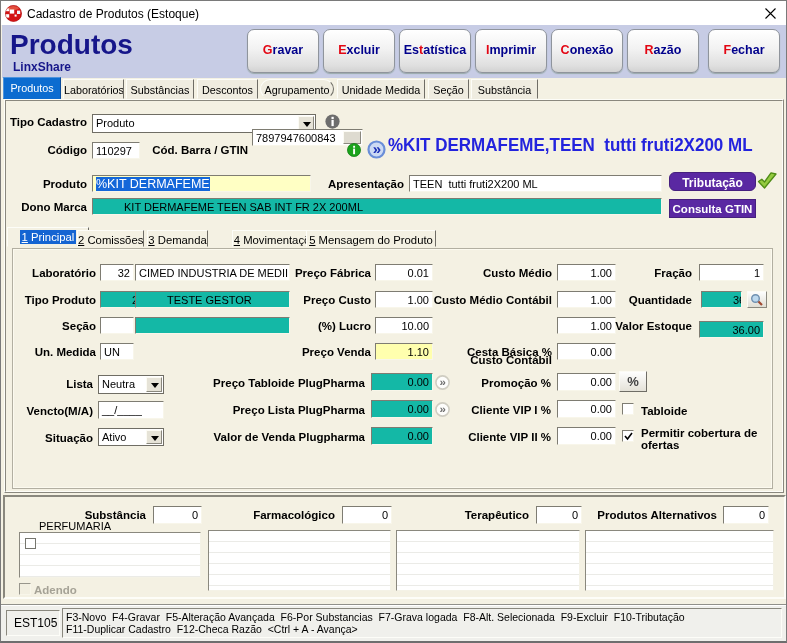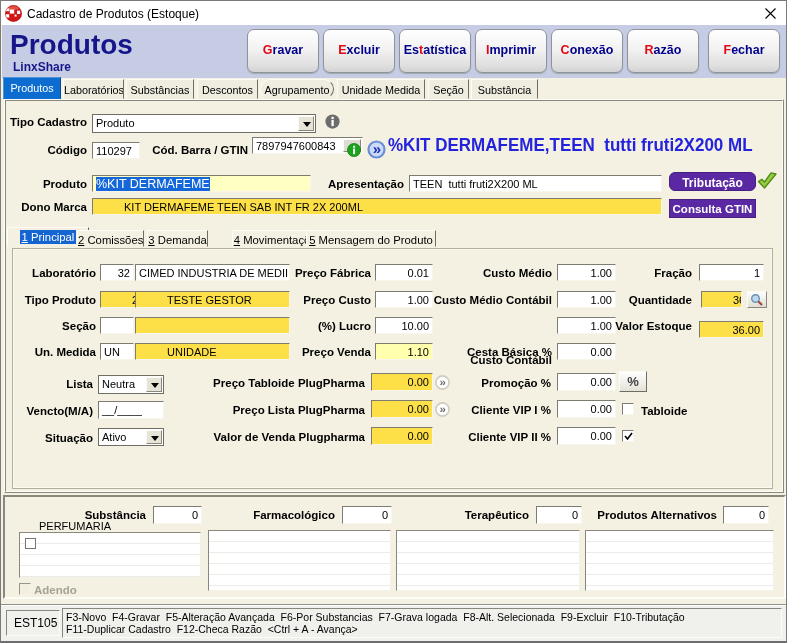--- a/index.html
+++ b/index.html
@@ -1,20 +1,20 @@
 <!DOCTYPE html>
 <html><head><meta charset="utf-8">
 <style>
 html,body{margin:0;padding:0;}
 #win{position:relative;width:787px;height:643px;background:#f4f1e3;font-family:"Liberation Sans",sans-serif;overflow:hidden;border:1px solid #7a7a7a;border-bottom:2px solid #6e6e6e;box-sizing:border-box;}
 .abs{position:absolute;}
 .lbl{position:absolute;font:bold 11.5px "Liberation Sans",sans-serif;color:#000;white-space:nowrap;}
 .f{position:absolute;box-sizing:border-box;background:#fff;border:1px solid;border-color:#7e7c72 #f8f6ea #f8f6ea #7e7c72;font:11px "Liberation Sans",sans-serif;color:#000;padding:2px 3px 0 3px;white-space:nowrap;overflow:hidden;}
 .fr{text-align:right;}
-.ro{background:#fde047;padding-left:31px;}
+.ro{background:#14b8a6;padding-left:31px;}
 .yel{background:#ffffc4;}
 .cb{position:absolute;width:12px;height:12px;background:#fff;border:1px solid;border-color:#7e7c72 #f8f6ea #f8f6ea #7e7c72;box-sizing:border-box;}
 .purp{position:absolute;background:#5a28a2;color:#fff;font:bold 12px "Liberation Sans",sans-serif;text-align:center;box-sizing:border-box;border:1px solid #46207e;}
 .btn{position:absolute;top:28px;width:70px;height:42px;border-radius:7px;border:1px solid #8f949c;background:linear-gradient(#ffffff,#f2f2f2 45%,#dfdfdf 85%,#d2d2d2);box-shadow:inset 0 1px 0 #fff, 0 1px 1px #9aa;font:bold 12.5px "Liberation Sans",sans-serif;color:#00008c;text-align:center;line-height:40px;}
 
 .red{color:#e30613;font-style:normal;}
 .tab1{position:absolute;top:78px;height:20px;background:#efece0;border:1px solid;border-color:#fdfdf8 #6f6d66 transparent #fdfdf8;box-sizing:border-box;font:10.8px "Liberation Sans",sans-serif;color:#000;text-align:center;padding-top:4px;white-space:nowrap;overflow:hidden;}
 .tab2{position:absolute;top:229px;height:17px;background:#f4f1e3;border:1px solid;border-color:#fdfdf8 #6f6d66 transparent #fdfdf8;box-sizing:border-box;font:11.3px "Liberation Sans",sans-serif;color:#000;text-align:center;padding-top:3px;white-space:nowrap;overflow:hidden;}
 .gridbox{position:absolute;background:#fff;border:1px solid;border-color:#8a887e #f4f2e6 #f4f2e6 #8a887e;box-sizing:border-box;background-image:repeating-linear-gradient(#fff 0px,#fff 10px,#ebebe7 10px,#ebebe7 11px);}
 u{text-decoration:underline;}
@@ -78,21 +78,21 @@
 </div>
 <svg class="abs" style="left:324px;top:113px;" width="15" height="15" viewBox="0 0 16 16">
       <circle cx="8" cy="8" r="7.6" fill="#6d6d6d"></circle>
       <rect x="6.9" y="3" width="2.4" height="2.4" fill="#fff"></rect>
       <rect x="6.9" y="6.3" width="2.4" height="6.6" fill="#fff"></rect>
     </svg>
 
 <div class="lbl" style="right:699px;top:143px;">Código</div>
 <div class="f" style="left:91px;top:141px;width:48px;height:17px;">110297</div>
 <div class="lbl" style="right:538px;top:143px;">Cód. Barra / GTIN</div>
-<div class="f" style="left:251px;top:136px;width:111px;height:17px;">7897947600843
+<div class="f" style="left:251px;top:128px;width:111px;height:17px;">7897947600843
   <span style="position:absolute;right:1px;top:1px;width:18px;height:13px;background:#dedbd0;border:1px solid;border-color:#fcfbf4 #8a887e #8a887e #fcfbf4;box-sizing:border-box;"></span>
 </div>
 <svg class="abs" style="left:346px;top:142px;" width="14" height="14" viewBox="0 0 16 16">
       <circle cx="8" cy="8" r="7.5" fill="#1ca31c" stroke="#0c7a10" stroke-width="0.8"></circle>
       <rect x="7" y="3.2" width="2.2" height="2.2" fill="#fff"></rect>
       <rect x="7" y="6.4" width="2.2" height="6.4" fill="#fff"></rect>
     </svg>
 <svg class="abs" style="left:366px;top:139px;" width="19" height="19" viewBox="0 0 19 19">
       <circle cx="9.5" cy="9.5" r="8" fill="#ccdaf4" stroke="#6a8ed8" stroke-width="2.2"></circle>
       <text x="9.8" y="14.3" font-family="Liberation Sans" font-size="15" font-weight="bold" fill="#1b2fb4" text-anchor="middle">»</text>
@@ -151,21 +151,20 @@
 <div class="f ro" style="left:134px;top:316px;width:155px;height:17px;"></div>
 <div class="lbl" style="right:415px;top:319px;">(%) Lucro</div>
 <div class="f fr" style="left:374px;top:316px;width:58px;height:17px;">10.00</div>
 <div class="lbl" style="right:234px;top:319px;margin-top:34px;">Custo Contábil</div>
 <div class="f fr" style="left:556px;top:316px;width:59px;height:17px;">1.00</div>
 <div class="lbl" style="right:94px;top:319px;">Valor Estoque</div>
 <div class="f fr ro" style="left:698px;top:320px;width:65px;height:17px;">36.00</div>
 
 <div class="lbl" style="right:690px;top:345px;">Un. Medida</div>
 <div class="f" style="left:99px;top:342px;width:34px;height:17px;">UN</div>
-<div class="f ro" style="left:134px;top:342px;width:155px;height:17px;">UNIDADE</div>
 <div class="lbl" style="right:415px;top:345px;">Preço Venda</div>
 <div class="f fr" style="left:374px;top:342px;width:58px;height:17px;background:#ffffae;">1.10</div>
 <div class="lbl" style="right:234px;top:345px;">Cesta Básica %</div>
 <div class="f fr" style="left:556px;top:342px;width:59px;height:17px;">0.00</div>
 
 <div class="lbl" style="right:693px;top:377px;">Lista</div>
 <div class="f" style="left:97px;top:374px;width:66px;height:19px;border-color:#6f6d64;">Neutra
   <span style="position:absolute;right:1px;top:1px;width:16px;height:15px;background:#e6e3d7;border:1px solid;border-color:#fcfbf4 #8a887e #8a887e #fcfbf4;box-sizing:border-box;">
         <span style="position:absolute;left:4px;top:5px;width:0;height:0;border:4px solid transparent;border-top:5px solid #000;"></span>
       </span>
@@ -200,20 +199,21 @@
       </span>
 </div>
 <div class="lbl" style="right:421px;top:430px;">Valor de Venda Plugpharma</div>
 <div class="f fr ro" style="left:370px;top:426px;width:62px;height:18px;">0.00</div>
 <div class="lbl" style="right:235px;top:430px;">Cliente VIP II %</div>
 <div class="f fr" style="left:556px;top:426px;width:59px;height:18px;">0.00</div>
 <div class="cb" style="left:621px;top:429px;"></div>
 <svg class="abs" style="left:622px;top:430px;" width="11" height="11" viewBox="0 0 11 11">
       <path d="M2 5 L4.5 8 L9 2" fill="none" stroke="#000" stroke-width="1.6"></path>
     </svg>
+<div class="lbl" style="left:640px;top:426px;">Permitir cobertura de<br>ofertas</div>
 
 <div class="abs" style="left:2px;top:494px;width:783px;height:104px;border:1px solid;border-color:#8a887e #fdfdf8 #fdfdf8 #8a887e;box-sizing:border-box;"></div>
 <div class="abs" style="left:3px;top:495px;width:781px;height:102px;border:1px solid;border-color:#8a887e #fdfdf8 #fdfdf8 #8a887e;box-sizing:border-box;"></div>
 
 <div class="lbl" style="right:640px;top:508px;">Substância</div>
 <div class="f fr" style="left:152px;top:505px;width:49px;height:18px;">0</div>
 <div class="lbl" style="right:451px;top:508px;">Farmacológico</div>
 <div class="f fr" style="left:341px;top:505px;width:50px;height:18px;">0</div>
 <div class="lbl" style="right:257px;top:508px;">Terapêutico</div>
 <div class="f fr" style="left:535px;top:505px;width:46px;height:18px;">0</div>

